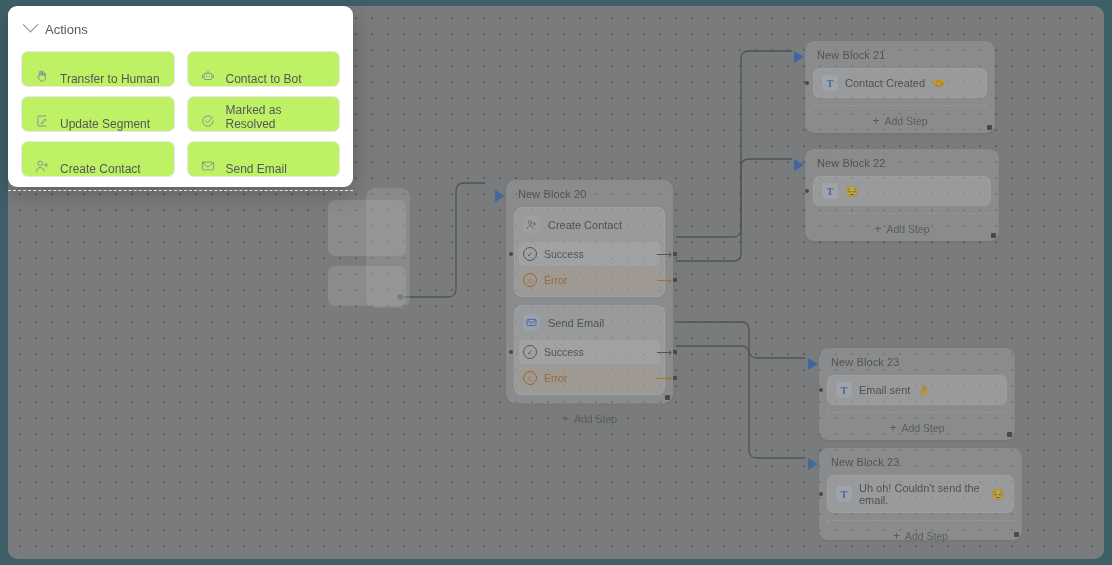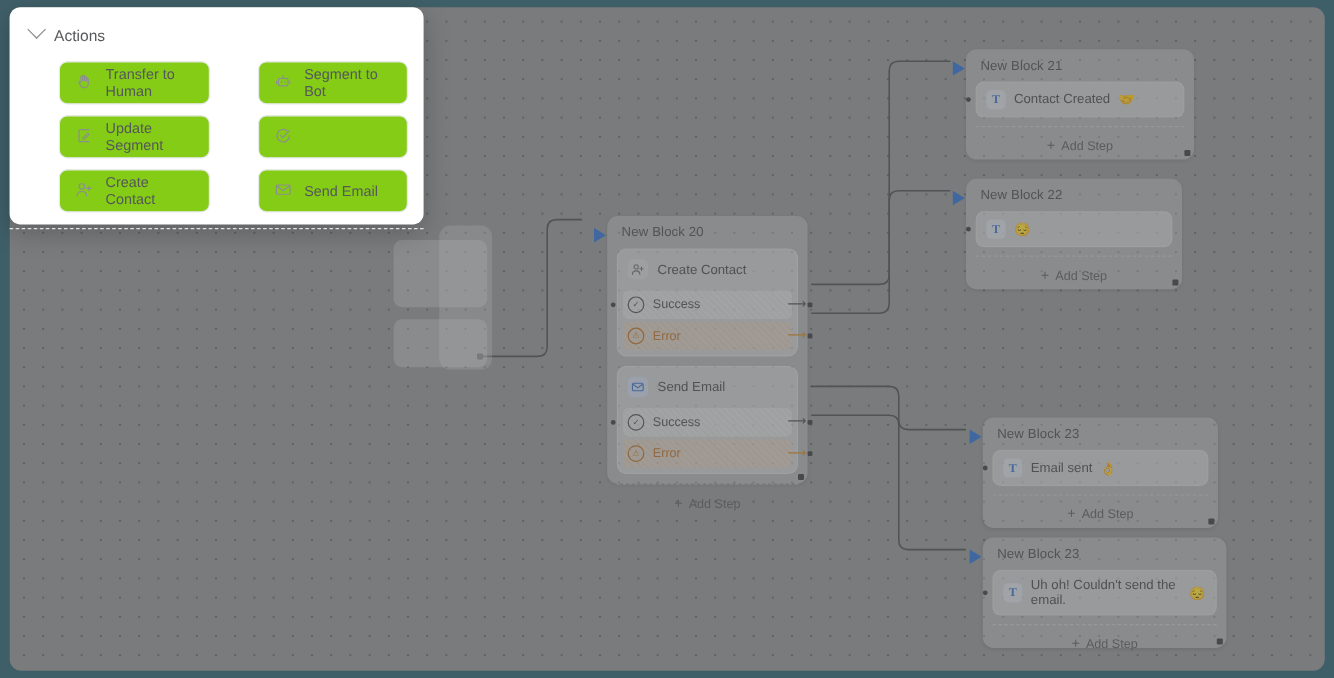--- a/index.html
+++ b/index.html
@@ -228,28 +228,27 @@
 
   .action-grid {
     display: grid;
     grid-template-columns: 1fr 1fr;
     gap: 9px 12px;
   }
   .action-btn {
     height: 36px;
     border: 1px solid #e7e8ea;
     border-radius: 7px;
-    background: #84cc16;
-    display: flex; align-items: center; gap: 11px;
+    background: #bef264;
+    display: flex; align-items: flex-end; gap: 11px;
     padding: 0 13px;
     font-size: 12px;
     color: #55575a;
     box-sizing: border-box;
     cursor: pointer;
-    margin-left: 28px;
   }
   .action-btn svg { flex: none; }
   .panel-divider {
     border-top: 1px dashed #e2e3e5;
     margin: 13px -13px 0 -13px;
   }
 
   
   #advance-row {
     position: absolute;
@@ -366,21 +365,21 @@
         <span class="ticon">T</span>
         <span>Contact Created</span>
         <span class="emoji">🤝</span>
       </div>
       <div class="add-step">
         <span class="plus">+</span><span>Add Step</span>
       </div>
       <div class="node-outdot"></div>
     </div>
 
-    <div class="node" style="left:797px; top:143px; width:180px; height:92px;">
+    <div class="node" style="left:797px; top:143px; width:194px; height:92px;">
       <div class="node-inport"></div>
       <div class="node-title">New Block 22</div>
       <div class="step-card">
         <span class="step-bullet"></span>
         <span class="ticon">T</span>
         <span class="emoji">😔</span>
       </div>
       <div class="add-step">
         <span class="plus">+</span><span>Add Step</span>
       </div>
@@ -443,40 +442,41 @@
       <div class="action-btn">
         <span>
           <svg width="14" height="14" viewBox="0 0 16 16" fill="none" stroke="#8c8e91" stroke-width="1.1" stroke-linecap="round" stroke-linejoin="round">
             <rect x="3.4" y="5" width="9.2" height="7" rx="1.6"></rect>
             <path d="M8 2.3V5"></path>
             <circle cx="6.3" cy="8.4" r="0.8" fill="#8c8e91" stroke="none"></circle>
             <circle cx="9.7" cy="8.4" r="0.8" fill="#8c8e91" stroke="none"></circle>
             <path d="M1.7 7.4v2.2M14.3 7.4v2.2"></path>
           </svg>
         </span>
-        <span>Segment to Bot</span>
+        <span>Contact to Bot</span>
       </div>
 
       <div class="action-btn">
         <span>
           <svg width="14" height="14" viewBox="0 0 16 16" fill="none" stroke="#8c8e91" stroke-width="1.1" stroke-linecap="round" stroke-linejoin="round">
             <path d="M12.6 2.3H4.2a.9.9 0 0 0-.9.9v9.6a.9.9 0 0 0 .9.9h8.4"></path>
             <path d="M10.9 6.2 7.4 9.7l-.3 1.6 1.6-.3 3.5-3.5a.85.85 0 0 0-1.3-1.3z"></path>
           </svg>
         </span>
         <span>Update Segment</span>
       </div>
 
       <div class="action-btn">
         <span>
           <svg width="14" height="14" viewBox="0 0 16 16" fill="none" stroke="#8c8e91" stroke-width="1.1" stroke-linecap="round" stroke-linejoin="round">
             <path d="M14 8a6 6 0 1 1-2.3-4.7"></path>
             <path d="M5.2 7.8 7.5 10l6-6.4"></path>
           </svg>
         </span>
+        <span>Marked as Resolved</span>
       </div>
 
       <div class="action-btn">
         <span>
           <svg width="14" height="14" viewBox="0 0 16 16" fill="none" stroke="#8c8e91" stroke-width="1.1" stroke-linecap="round" stroke-linejoin="round">
             <circle cx="6" cy="5" r="2.6"></circle>
             <path d="M1.5 14c0-2.6 2-4.2 4.5-4.2s4.5 1.6 4.5 4.2"></path>
             <path d="M12.6 4.8v4.2M10.5 6.9h4.2"></path>
           </svg>
         </span>

